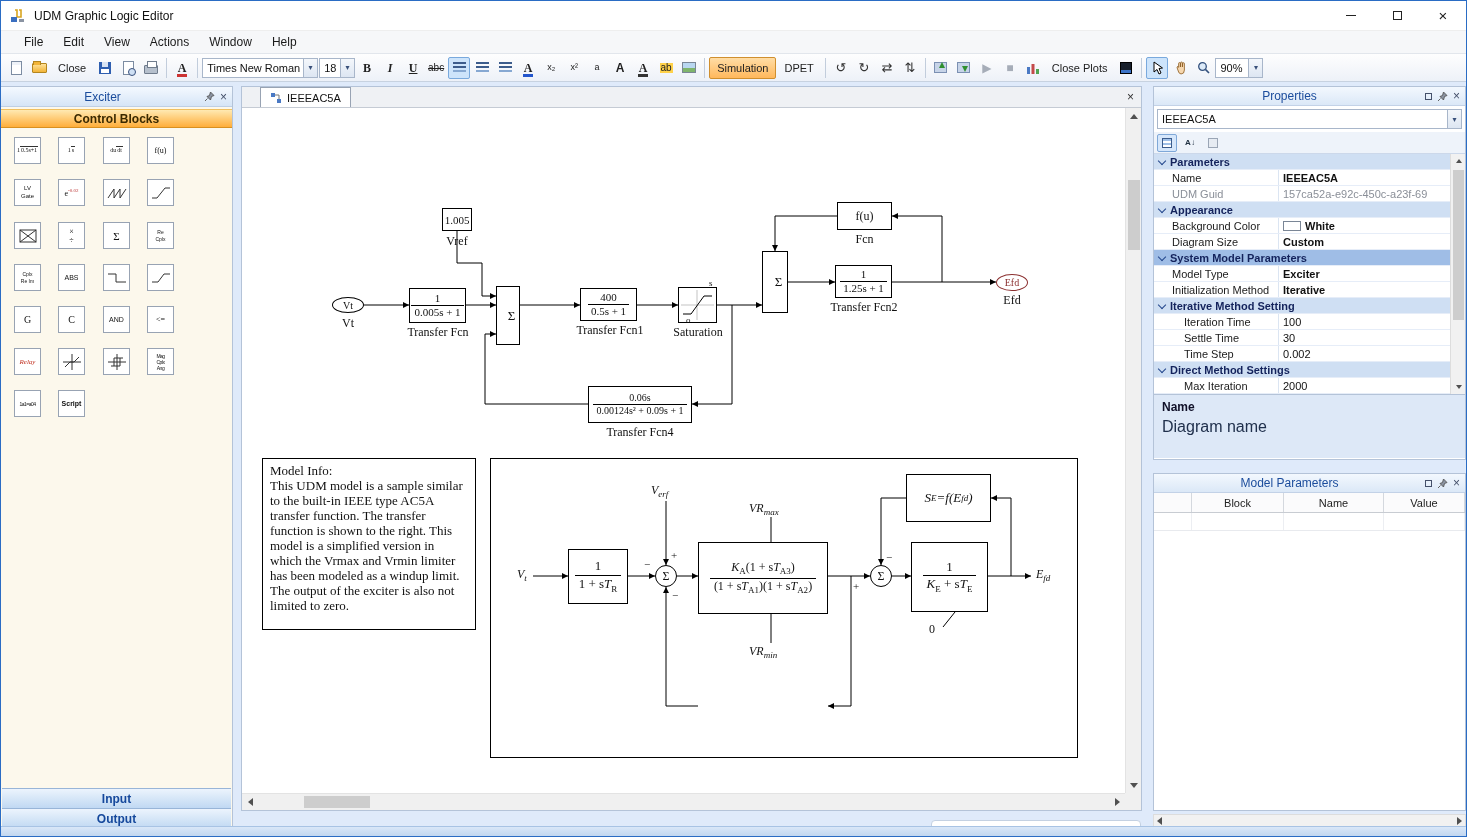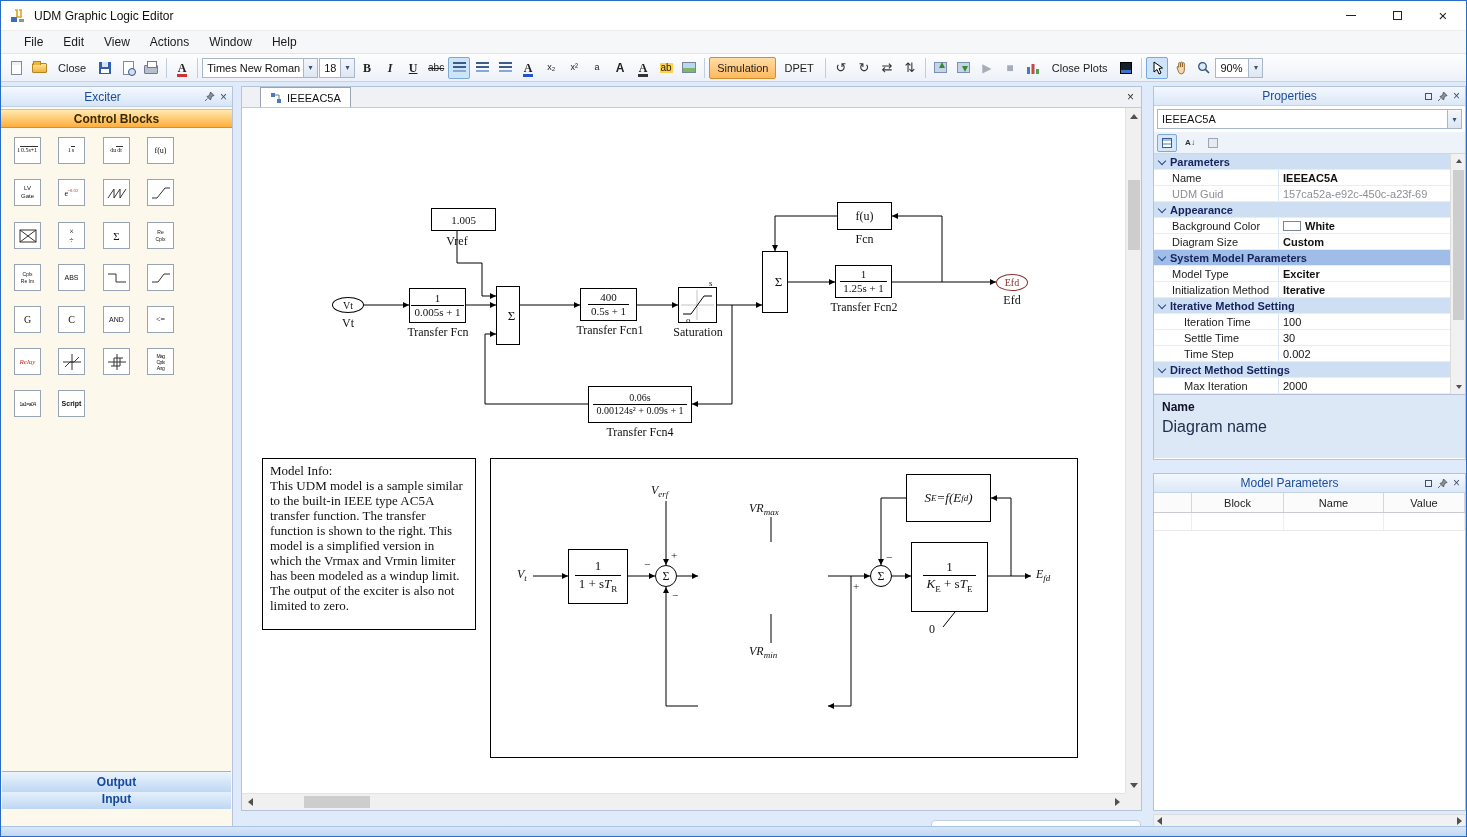--- a/index.html
+++ b/index.html
@@ -445,21 +445,21 @@
       </div>
 
     <div class="tile" style="left:13px;top:303px">
         <span class="tx45">1a1=a04</span>
       </div>
     <div class="tile" style="left:57px;top:303px">
         <span class="tx7" style="font-weight:bold">Script</span>
       </div>
 
     <div class="io-bar" style="top:701px">Input</div>
-    <div class="io-bar" style="top:684px">Output</div>
+    <div class="io-bar" style="top:721px">Output</div>
   </div>
 
   <div class="canvas-area">
     <div class="tabbar">
       <div class="tab">
         <svg width="12" height="12">
             <rect x="1" y="1" width="4" height="4" fill="#4a79c4"></rect>
             <rect x="7" y="7" width="4" height="4" fill="#4a79c4"></rect>
             <path d="M5 3 L9 3 L9 7" fill="none" stroke="#777"></path>
           </svg>
@@ -489,21 +489,21 @@
         <path fill="#000" d="M161 194 L167 197 L161 200 Z M248 185 L254 188 L248 191 Z M248 194 L254 197 L248 200 Z M332 194 L338 197 L332 200 Z M430 194 L436 197 L430 200 Z M514 194 L520 197 L514 200 Z M456 293 L450 296 L456 299 Z M248 223 L254 226 L248 229 Z M587 171 L593 174 L587 177 Z M748 171 L754 174 L748 177 Z M656 105 L650 108 L656 111 Z M530 137 L536 137 L533 143 Z"></path>
         <g font-size="9" font-family="Liberation Serif,serif" fill="#000">
           <text x="257" y="192">+</text>
           <text x="257" y="203">−</text>
           <text x="257" y="231">−</text>
           <text x="537" y="158">−</text>
           <text x="523" y="199">+</text>
         </g>
       </svg>
 
-      <div class="blk" style="left:189px;top:100px;width:65px;height:23px;font-size:11px">1.005</div>
+      <div class="blk" style="left:200px;top:100px;width:30px;height:23px;font-size:11px">1.005</div>
       <div class="blk-label" style="left:193px;top:126px;width:44px">Vref</div>
 
       <div class="port" style="left:90px;top:189px;width:32px;height:16px">Vt</div>
       <div class="blk-label" style="left:90px;top:208px;width:32px">Vt</div>
 
       <div class="blk" style="left:167px;top:180px;width:57px;height:35px">
         <span class="frac"><span>1</span><span class="den" style="display:block">0.005s + 1</span></span>
       </div>
       <div class="blk-label" style="left:150px;top:217px;width:92px">Transfer Fcn</div>
 
@@ -576,20 +576,23 @@
         <span class="rsign" style="left:153px;top:99px">−</span>
         <span class="rsign" style="left:180px;top:90px">+</span>
         <span class="rsign" style="left:181px;top:130px">−</span>
         <span class="rsign" style="left:362px;top:121px">+</span>
         <span class="rsign" style="left:395px;top:92px">−</span>
 
         <div class="rblk" style="left:77px;top:90px;width:60px;height:55px">
           <span class="rfrac"><span>1</span><span class="den" style="display:block">1 + s<i>T</i><sub>R</sub></span></span>
         </div>
         <div class="rsum" style="left:164px;top:106px">Σ</div>
+        <div class="rblk" style="left:207px;top:83px;width:130px;height:72px">
+          <span class="rfrac small"><span><i>K</i><sub>A</sub>(1 + s<i>T</i><sub>A3</sub>)</span><span class="den" style="display:block">(1 + s<i>T</i><sub>A1</sub>)(1 + s<i>T</i><sub>A2</sub>)</span></span>
+        </div>
         <div class="rsum" style="left:379px;top:106px">Σ</div>
         <div class="rblk" style="left:420px;top:83px;width:77px;height:70px">
           <span class="rfrac"><span>1</span><span class="den" style="display:block"><i>K</i><sub>E</sub> + s<i>T</i><sub>E</sub></span></span>
         </div>
         <div class="rblk" style="left:415px;top:15px;width:85px;height:48px;font-style:italic"><i>S</i><sub>E</sub> = <i>f</i>(<i>E</i><sub>fd</sub>)</div>
       </div>
     </div>
 
     <div class="vscroll">
       <div class="sb-btn" style="top:0">

